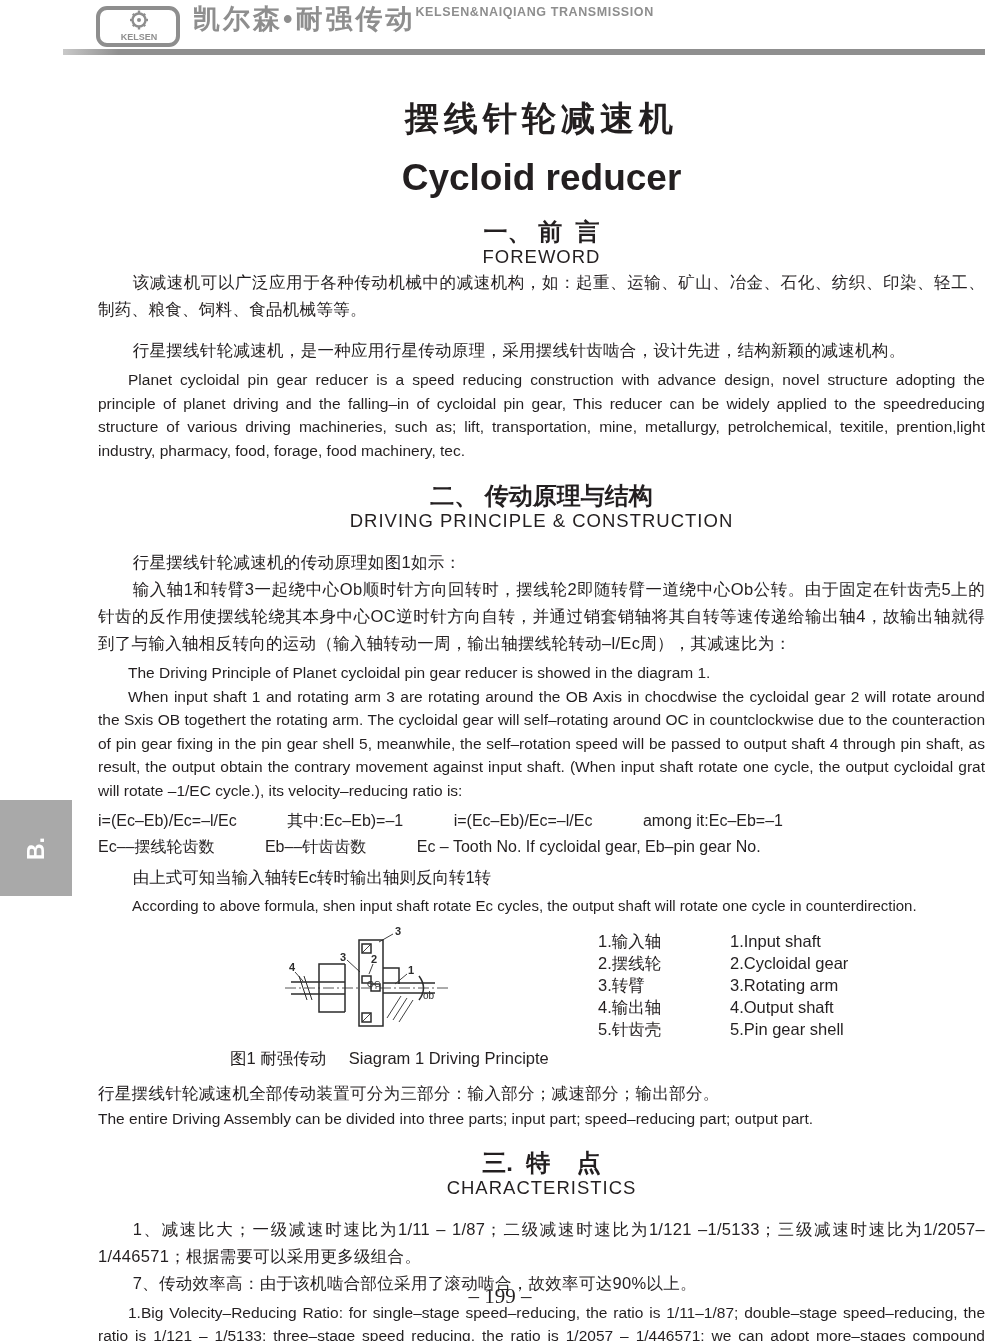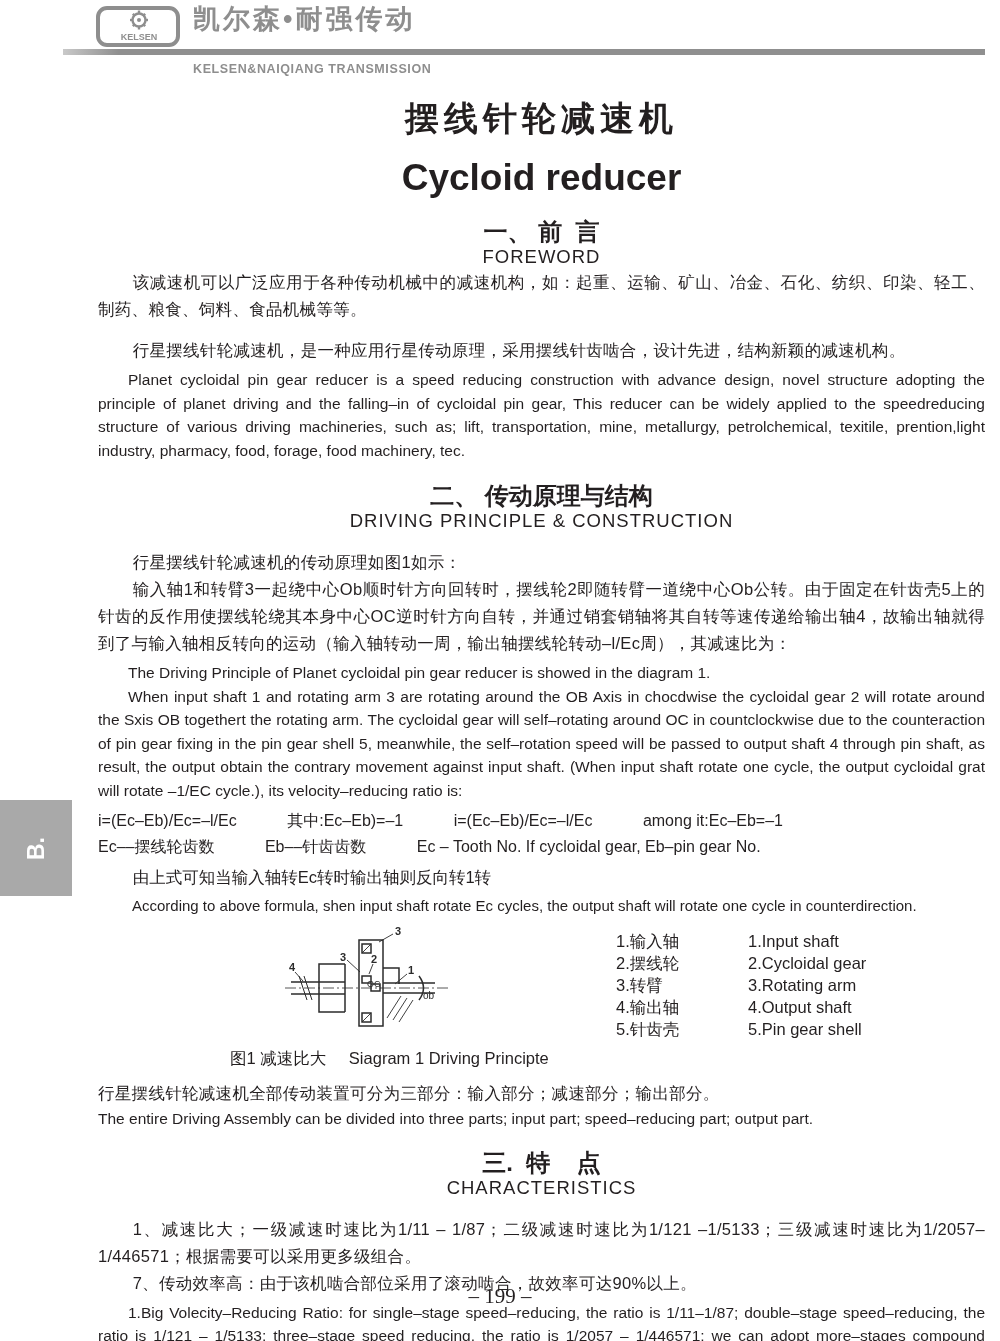--- a/index.html
+++ b/index.html
@@ -5,21 +5,21 @@
   html,body { margin:0; padding:0; background:#e8e8e8; }
   .page {
     position:relative; width:1000px; height:1341px; margin:0 auto;
     background:#ffffff; color:#231f20;
     font-family:"Liberation Sans", sans-serif;
     overflow:hidden;
   }
   
   .header { position:absolute; top:5px; left:95px; display:flex; align-items:flex-start; gap:10px; }
   .logo-svg { display:block; }
-  .brand { display:flex; flex-direction:column;gap:29px; }
+  .brand { display:flex; flex-direction:row; }
   .brand-cn { font-size:27px; font-weight:bold; color:#8e8e8e; letter-spacing:3px; line-height:28px; }
   .brand-en { font-size:12.5px; font-weight:bold; color:#8e8e8e; letter-spacing:0.6px; line-height:14px; }
   .header-rule { position:absolute; top:49px; left:63px; width:922px; height:6px;
     background:linear-gradient(to right,#c9c9c9,#8f8f8f 6%,#8f8f8f); }
   
   .content { position:absolute; top:80px; left:98px; width:887px; }
   .title-cn { text-align:center; font-size:34px; font-weight:bold; letter-spacing:5px; line-height:40px; margin:18px; }
   .title-en { text-align:center; font-size:37px; font-weight:bold; line-height:44px; margin:0; }
   .sec-head { text-align:center; }
   .sec-head .cn { display:block; font-size:24px; font-weight:bold; line-height:27px; white-space:pre; }
@@ -27,21 +27,21 @@
   .p-cn { font-size:16.5px; line-height:27px; margin:0; text-indent:2.1em; text-align:justify; letter-spacing:0.3px; }
   .p-en { font-size:15.5px; line-height:23.5px; margin:0; text-indent:30px; text-align:justify; }
   .noindent { text-indent:0; }
   .formula-row { font-size:16px; line-height:26px; }
   .formula-row span { display:inline-block; margin-right:46px; }
   .note-cn { font-size:16.5px; line-height:26px; margin:4px 0 0 0; text-indent:2.1em; }
   .note-en { font-size:15px; line-height:24px; margin:4px; text-indent:30px; }
   
   .figure-block { position:relative; height:118px; margin-top:8px; }
   .diagram-svg { position:absolute; left:185px; top:0; }
-  .legend { position:absolute; left:518px; top:4px; display:flex; }
+  .legend { position:absolute; left:500px; top:4px; display:flex; }
   .legend-col { display:flex; flex-direction:column; }
   .legend-col.cn { width:132px; }
   .legend-col div { font-size:16.5px; line-height:22px; }
   .caption { margin:2px 0 0 132px; font-size:16.5px; line-height:24px; }
   .caption .cap-en { margin-left:18px; }
   
   .side-tab { position:absolute; left:0; top:800px; width:72px; height:96px; background:#a9a9a9;
     display:flex; align-items:center; justify-content:center; }
   .side-tab span { transform:rotate(-90deg); color:#ffffff; font-size:23px; font-weight:bold; }
   
@@ -177,21 +177,21 @@
         <div class="legend-col">
           <div>1.Input shaft</div>
           <div>2.Cycloidal gear</div>
           <div>3.Rotating arm</div>
           <div>4.Output shaft</div>
           <div>5.Pin gear shell</div>
         </div>
       </div>
     </div>
     <div class="caption">
-      <span>图1 减速比大</span>
+      <span>图1 耐强传动</span>
       <span class="cap-en">Siagram 1 Driving Principte</span>
     </div>
 
     <p class="p-cn noindent gap10">行星摆线针轮减速机全部传动装置可分为三部分：输入部分；减速部分；输出部分。</p>
     <p class="p-en noindent">The entire Driving Assembly can be divided into three parts; input part; speed–reducing part; output part.</p>
 
     <div class="sec-head mt-m">
       <span class="cn">三.  特    点</span>
       <span class="en">CHARACTERISTICS</span>
     </div>

